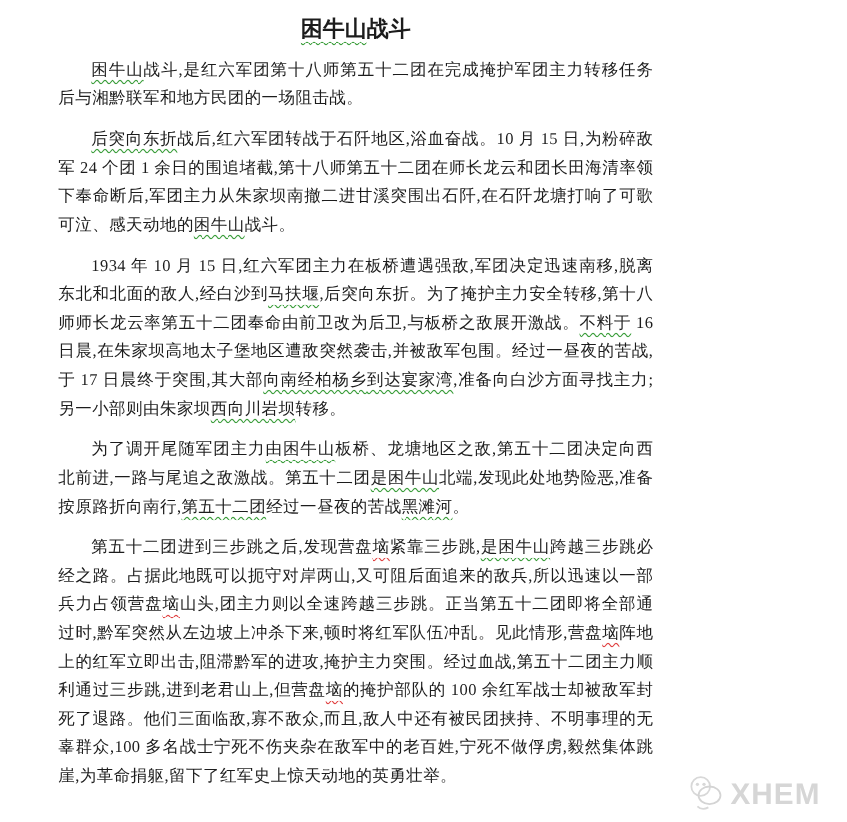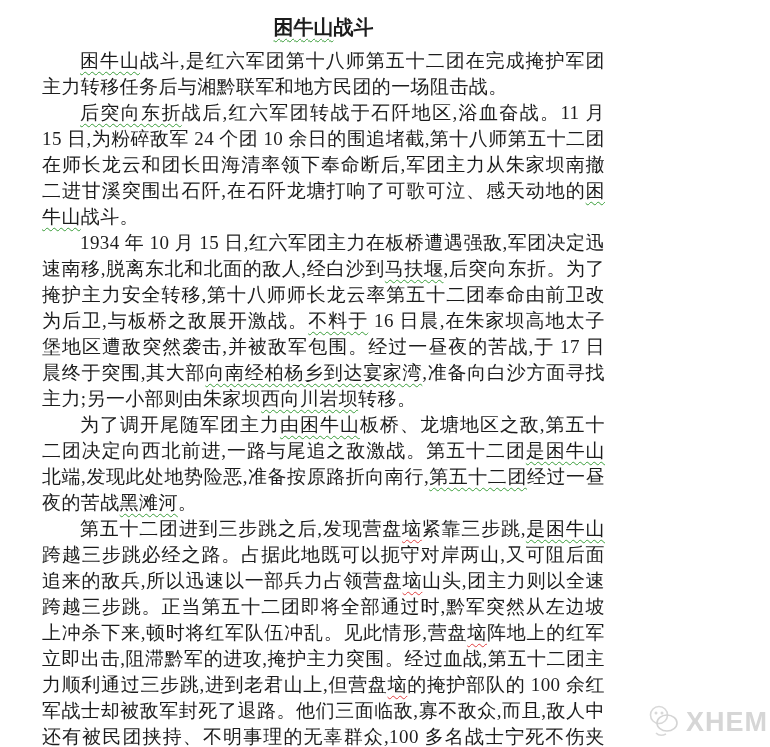--- a/index.html
+++ b/index.html
@@ -21,23 +21,23 @@
     width: 647px;
   }
   .title {
     text-align: center;
     font-size: 20px;
     font-weight: bold;
     margin: 4px 0 8px 0;
     line-height: 26px;
   }
   .para {
-    font-size: 19px;
+    font-size: 15px;
     line-height: 26px;
-    margin: 0;
+    margin: 11px;
     text-align: justify;
     text-indent: 2em;
     letter-spacing: 0.4px;
   }
   .u-green {
     text-decoration-line: underline;
     text-decoration-style: wavy;
     text-decoration-color: #3a9d3a;
     text-decoration-thickness: 1px;
     text-underline-offset: 4px;
@@ -52,21 +52,21 @@
   .source {
     font-size: 19px;
     line-height: 26px;
     margin: 0;
     margin-top: 48px;
     white-space: pre-wrap;
     letter-spacing: 0.4px;
   }
   .watermark {
     position: absolute;
-    right: 2px;
+    right: 24px;
     bottom: 6px;
     display: flex;
     align-items: center;
     gap: 4px;
     color: #d2d2d2;
     user-select: none;
   }
   .watermark-text {
     font-family: "Liberation Sans", "DejaVu Sans", sans-serif;
     font-size: 27px;
@@ -78,21 +78,21 @@
     display: block;
   }
 </style>
 </head>
 <body>
 
 <div class="page">
   <h1 class="title" id="doc-title"><span class="u-green">困牛山</span><span>战斗</span></h1>
   <div id="doc-body">
       <p class="para"><span class="u-green">困牛山</span><span>战斗,是红六军团第十八师第五十二团在完成掩护军团主力转移任务后与湘黔联军和地方民团的一场阻击战。</span></p>
-      <p class="para"><span class="u-green">后突向东折</span><span>战后,红六军团转战于石阡地区,浴血奋战。11 月 15 日,为粉碎敌军 24 个团 10 余日的围追堵截,第十八师第五十二团在师长龙云和团长田海清率领下奉命断后,军团主力从朱家坝南撤二进甘溪突围出石阡,在石阡龙塘打响了可歌可泣、感天动地的</span><span class="u-green">困牛山</span><span>战斗。</span></p>
+      <p class="para"><span class="u-green">后突向东折</span><span>战后,红六军团转战于石阡地区,浴血奋战。10 月 15 日,为粉碎敌军 24 个团 1 余日的围追堵截,第十八师第五十二团在师长龙云和团长田海清率领下奉命断后,军团主力从朱家坝南撤二进甘溪突围出石阡,在石阡龙塘打响了可歌可泣、感天动地的</span><span class="u-green">困牛山</span><span>战斗。</span></p>
       <p class="para"><span>1934 年 10 月 15 日,红六军团主力在板桥遭遇强敌,军团决定迅速南移,脱离东北和北面的敌人,经白沙到</span><span class="u-green">马扶堰</span><span>,后突向东折。为了掩护主力安全转移,第十八师师长龙云率第五十二团奉命由前卫改为后卫,与板桥之敌展开激战。</span><span class="u-green">不料于</span><span> 16 日晨,在朱家坝高地太子堡地区遭敌突然袭击,并被敌军包围。经过一昼夜的苦战,于 17 日晨终于突围,其大部</span><span class="u-green">向南经柏杨乡</span><span class="u-green">到达宴家湾</span><span>,准备向白沙方面寻找主力;另一小部则由朱家坝</span><span class="u-green">西向川岩坝</span><span>转移。</span></p>
       <p class="para"><span>为了调开尾随军团主力</span><span class="u-green">由困牛山</span><span>板桥、龙塘地区之敌,第五十二团决定向西北前进,一路与尾追之敌激战。第五十二团</span><span class="u-green">是困牛山</span><span>北端,发现此处地势险恶,准备按原路折向南行,</span><span class="u-green">第五十二团</span><span>经过一昼夜的苦战</span><span class="u-green">黑滩河</span><span>。</span></p>
       <p class="para"><span>第五十二团进到三步跳之后,发现营盘</span><span class="u-red">垴</span><span>紧靠三步跳,</span><span class="u-green">是困牛山</span><span>跨越三步跳必经之路。占据此地既可以扼守对岸两山,又可阻后面追来的敌兵,所以迅速以一部兵力占领营盘</span><span class="u-red">垴</span><span>山头,团主力则以全速跨越三步跳。正当第五十二团即将全部通过时,黔军突然从左边坡上冲杀下来,顿时将红军队伍冲乱。见此情形,营盘</span><span class="u-red">垴</span><span>阵地上的红军立即出击,阻滞黔军的进攻,掩护主力突围。经过血战,第五十二团主力顺利通过三步跳,进到老君山上,但营盘</span><span class="u-red">垴</span><span>的掩护部队的 100 余红军战士却被敌军封死了退路。他们三面临敌,寡不敌众,而且,敌人中还有被民团挟持、不明事理的无辜群众,100 多名战士宁死不伤夹杂在敌军中的老百姓,宁死不做俘虏,毅然集体跳崖,为革命捐躯,留下了红军史上惊天动地的英勇壮举。</span></p>
     </div>
   <p class="source">来源:学习强国 APP  党史板块</p>
 </div>
 
 <div class="watermark">
   <span>
     <svg width="36" height="38" viewBox="0 0 36 38" fill="none" xmlns="http://www.w3.org/2000/svg">

